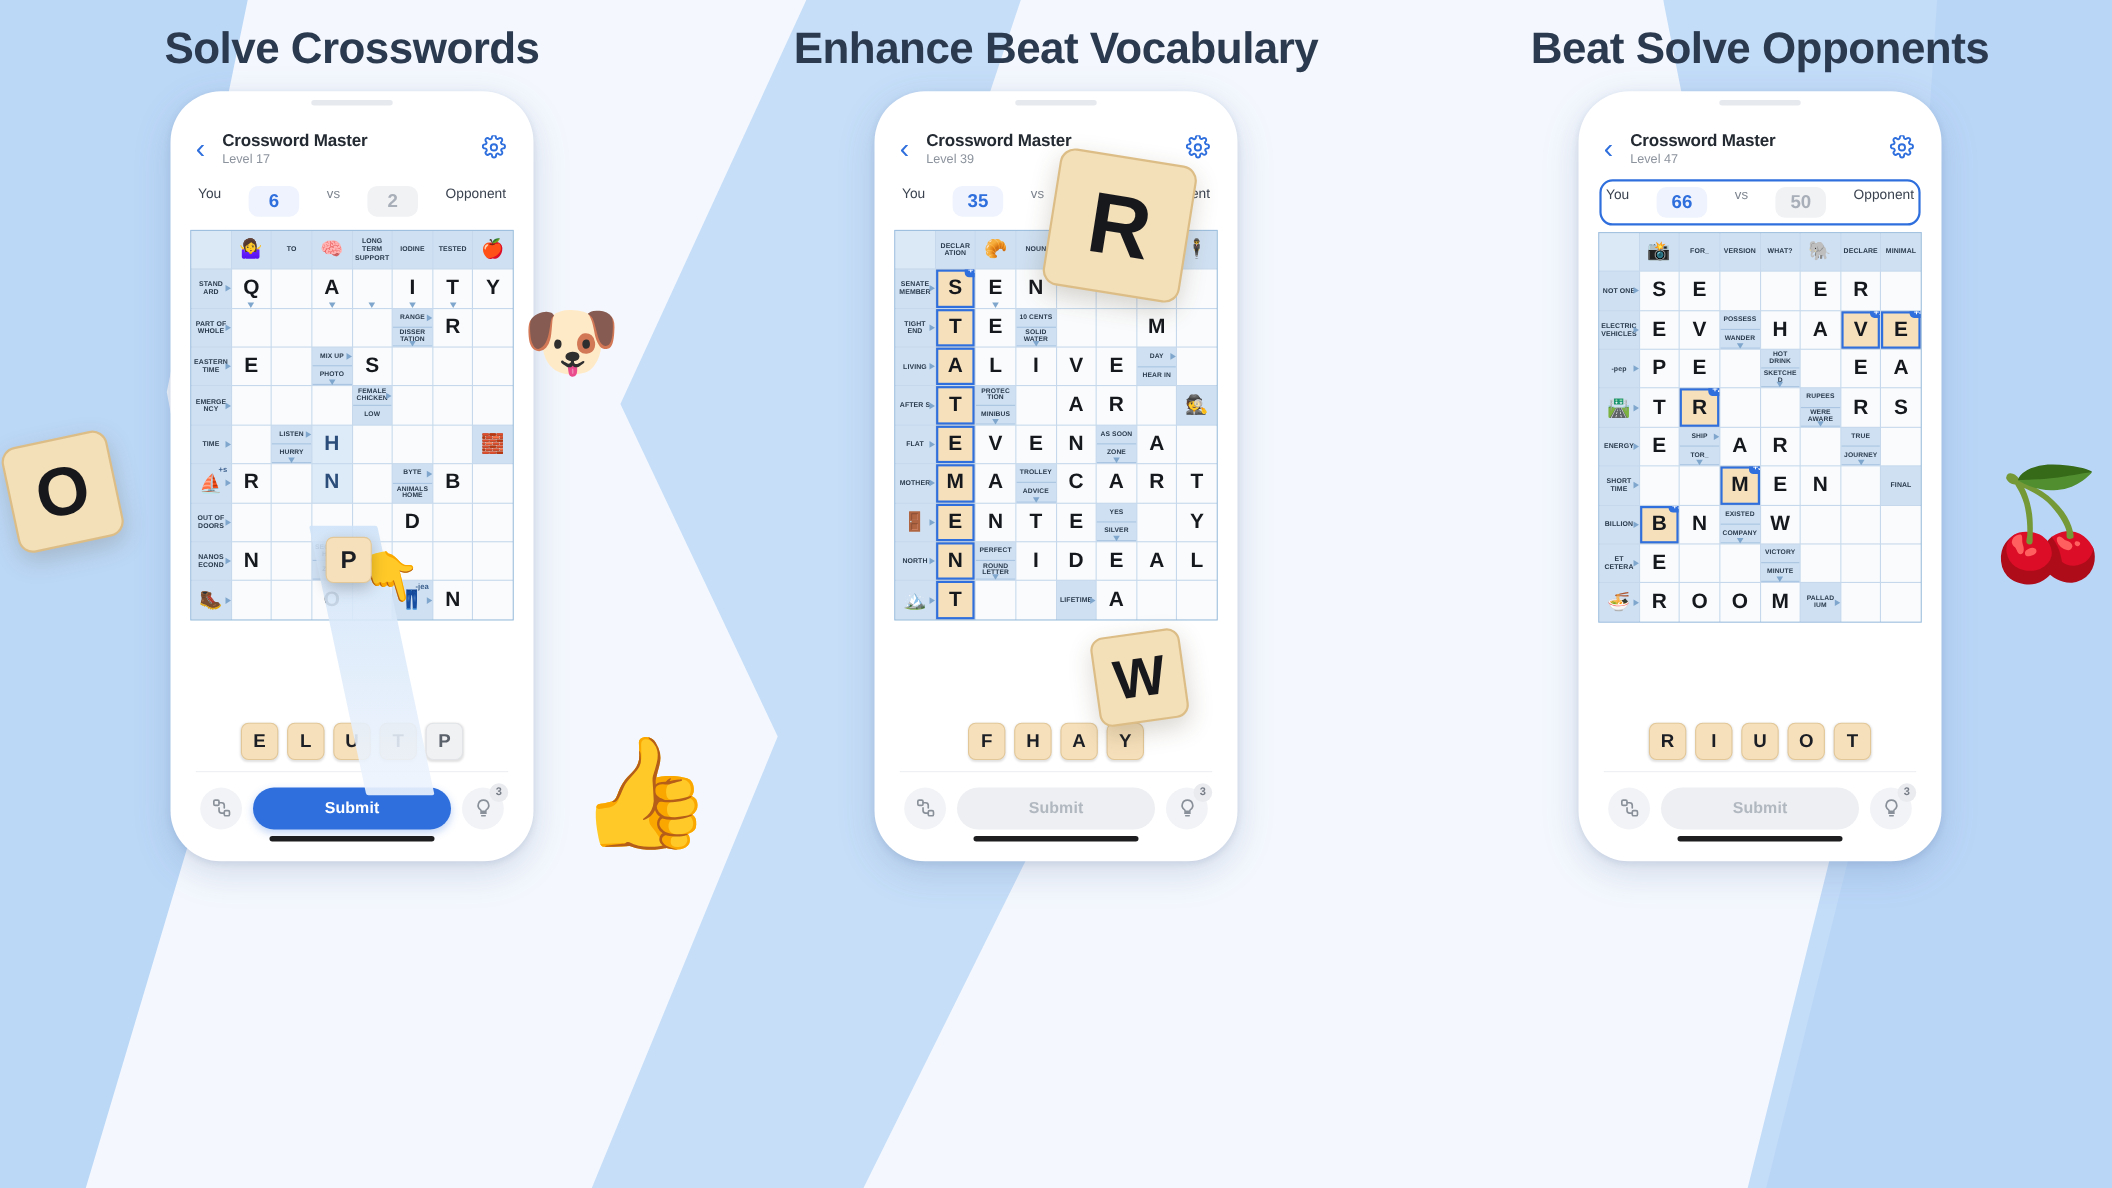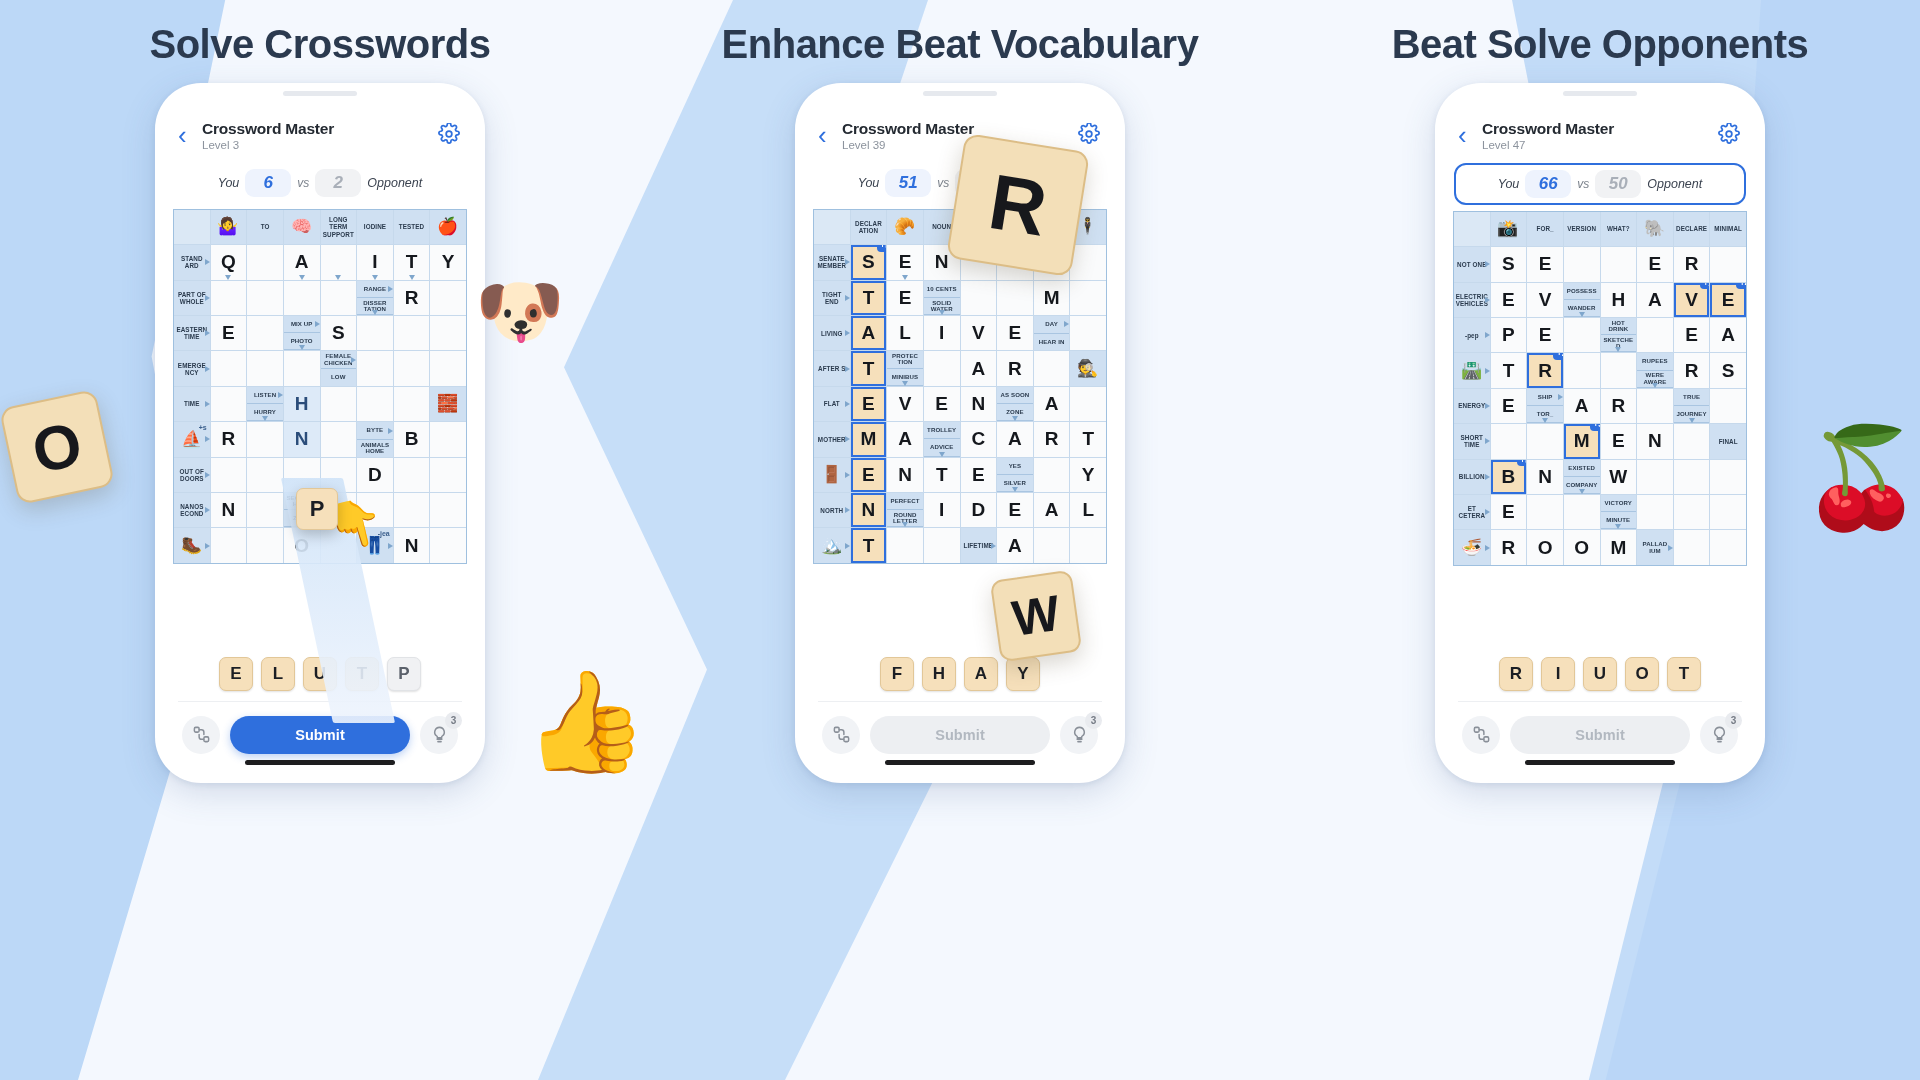--- a/index.html
+++ b/index.html
@@ -60,22 +60,22 @@
   }
   
   .topbar{ padding:28px 14px 4px; display:flex; align-items:center; justify-content:space-between;}
   .back-ic{ font-size:26px; color:#2f6fdd; font-weight:400; line-height:1; cursor:pointer; width:24px;}
   .title-wrap{ flex:1;}
   .app-title{ font-size:15.5px; font-weight:700; color:#242a32; letter-spacing:-.2px;}
   .app-sub{ font-size:11.5px; color:#8c939d; margin-top:1px;}
   .gear{ width:24px; height:24px;}
   
   .scorebar{
-    display:flex; align-items:center; justify-content:center; gap:6px;
-    margin:10px 14px 8px; padding:4px 6px; border-radius:12px;font-style:italic;
+    display:flex; align-items:flex-start; justify-content:center; gap:25px;
+    margin:10px 14px 8px; padding:4px 6px; border-radius:12px;
   }
   .scorebar.framed{ border:2px solid #2f6fdd; padding:5px 8px; margin:8px 10px 6px;}
   .s-label{ font-size:12.5px; color:#3b4350; font-weight:400;}
   .s-pill{
     min-width:46px; text-align:center; padding:4px 10px; border-radius:9px;
     font-size:17px; font-weight:700;
   }
   .s-you{ background:#eef3fd; color:#2f6fdd;}
   .s-opp{ background:#f1f2f4; color:#a9afb8;}
   .s-vs{ font-size:12px; color:#7d848e;}
@@ -185,21 +185,21 @@
 <div class="cols" id="cols">
     <div class="col">
       <div class="headline">Solve Crosswords</div>
       <div class="phone">
         <div class="notch"></div>
         <div class="screen">
           <div class="topbar">
             <div class="back-ic">‹</div>
             <div class="title-wrap">
               <div class="app-title">Crossword Master</div>
-              <div class="app-sub">Level 3</div>
+              <div class="app-sub">Level 17</div>
             </div>
             <div class="gear"><svg width="22" height="22" viewBox="0 0 24 24" fill="none" stroke="#2f6fdd" stroke-width="1.9">
                 <circle cx="12" cy="12" r="3.1"></circle>
                 <path d="M19.4 14a1.6 1.6 0 0 0 .32 1.77l.06.06a2 2 0 1 1-2.83 2.83l-.06-.06a1.6 1.6 0 0 0-1.77-.32 1.6 1.6 0 0 0-1 1.47V20a2 2 0 1 1-4 0v-.09A1.6 1.6 0 0 0 9 18.45a1.6 1.6 0 0 0-1.77.32l-.06.06a2 2 0 1 1-2.83-2.83l.06-.06A1.6 1.6 0 0 0 4.72 14a1.6 1.6 0 0 0-1.47-1H3a2 2 0 1 1 0-4h.09A1.6 1.6 0 0 0 4.56 8 1.6 1.6 0 0 0 4.24 6.23l-.06-.06a2 2 0 1 1 2.83-2.83l.06.06A1.6 1.6 0 0 0 8.84 3.7H9a1.6 1.6 0 0 0 1-1.47V2a2 2 0 1 1 4 0v.09a1.6 1.6 0 0 0 1 1.47 1.6 1.6 0 0 0 1.77-.32l.06-.06a2 2 0 1 1 2.83 2.83l-.06.06A1.6 1.6 0 0 0 19.28 8V8a1.6 1.6 0 0 0 1.47 1H21a2 2 0 1 1 0 4h-.09a1.6 1.6 0 0 0-1.47 1z"></path>
               </svg></div>
           </div>
           <div class="scorebar">
             <span class="s-label">You</span>
             <span class="s-pill s-you">6</span>
             <span class="s-vs">vs</span>
@@ -470,21 +470,21 @@
               <div class="app-title">Crossword Master</div>
               <div class="app-sub">Level 39</div>
             </div>
             <div class="gear"><svg width="22" height="22" viewBox="0 0 24 24" fill="none" stroke="#2f6fdd" stroke-width="1.9">
                 <circle cx="12" cy="12" r="3.1"></circle>
                 <path d="M19.4 14a1.6 1.6 0 0 0 .32 1.77l.06.06a2 2 0 1 1-2.83 2.83l-.06-.06a1.6 1.6 0 0 0-1.77-.32 1.6 1.6 0 0 0-1 1.47V20a2 2 0 1 1-4 0v-.09A1.6 1.6 0 0 0 9 18.45a1.6 1.6 0 0 0-1.77.32l-.06.06a2 2 0 1 1-2.83-2.83l.06-.06A1.6 1.6 0 0 0 4.72 14a1.6 1.6 0 0 0-1.47-1H3a2 2 0 1 1 0-4h.09A1.6 1.6 0 0 0 4.56 8 1.6 1.6 0 0 0 4.24 6.23l-.06-.06a2 2 0 1 1 2.83-2.83l.06.06A1.6 1.6 0 0 0 8.84 3.7H9a1.6 1.6 0 0 0 1-1.47V2a2 2 0 1 1 4 0v.09a1.6 1.6 0 0 0 1 1.47 1.6 1.6 0 0 0 1.77-.32l.06-.06a2 2 0 1 1 2.83 2.83l-.06.06A1.6 1.6 0 0 0 19.28 8V8a1.6 1.6 0 0 0 1.47 1H21a2 2 0 1 1 0 4h-.09a1.6 1.6 0 0 0-1.47 1z"></path>
               </svg></div>
           </div>
           <div class="scorebar">
             <span class="s-label">You</span>
-            <span class="s-pill s-you">51</span>
+            <span class="s-pill s-you">35</span>
             <span class="s-vs">vs</span>
             <span class="s-pill s-opp">19</span>
             <span class="s-label">Opponent</span>
           </div>
           <div class="gridwrap">
             <div class="grid" style="grid-template-columns: repeat(8, 1fr); height: 355px;">
               <div class="cell empty"></div>
               <div class="cell clue">
                 <div class="ctext">DECLAR ATION</div>
               </div>

